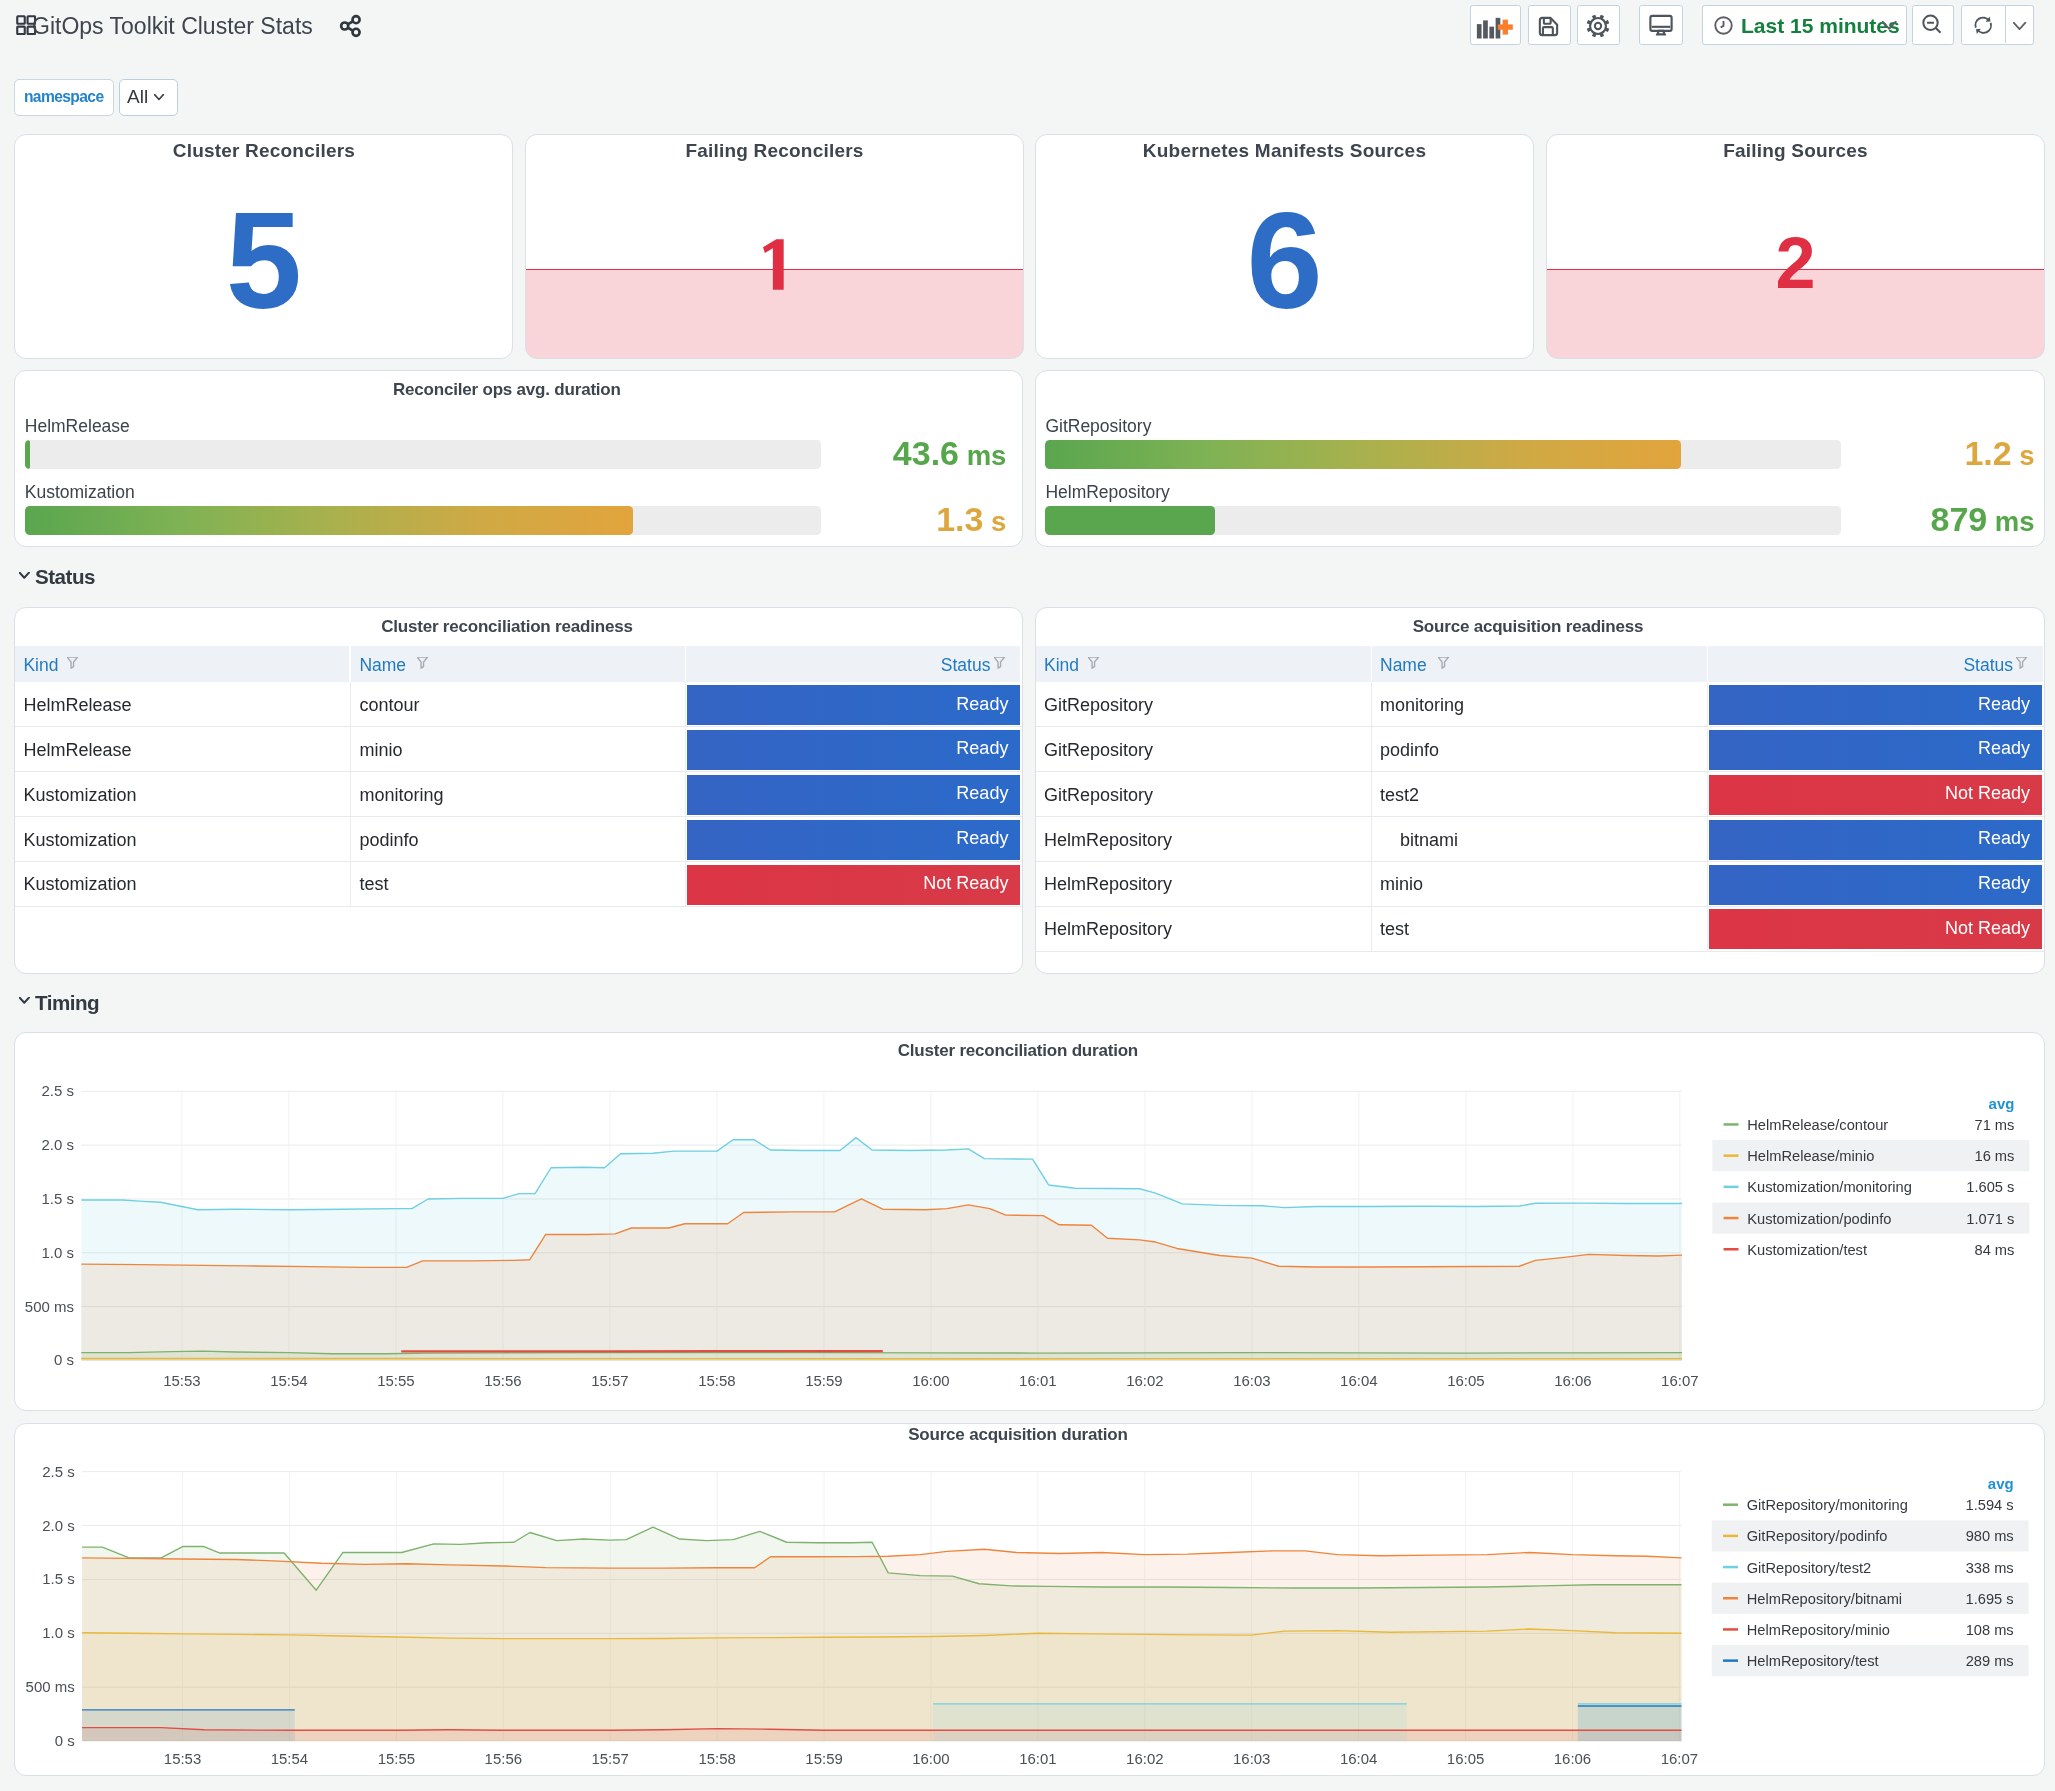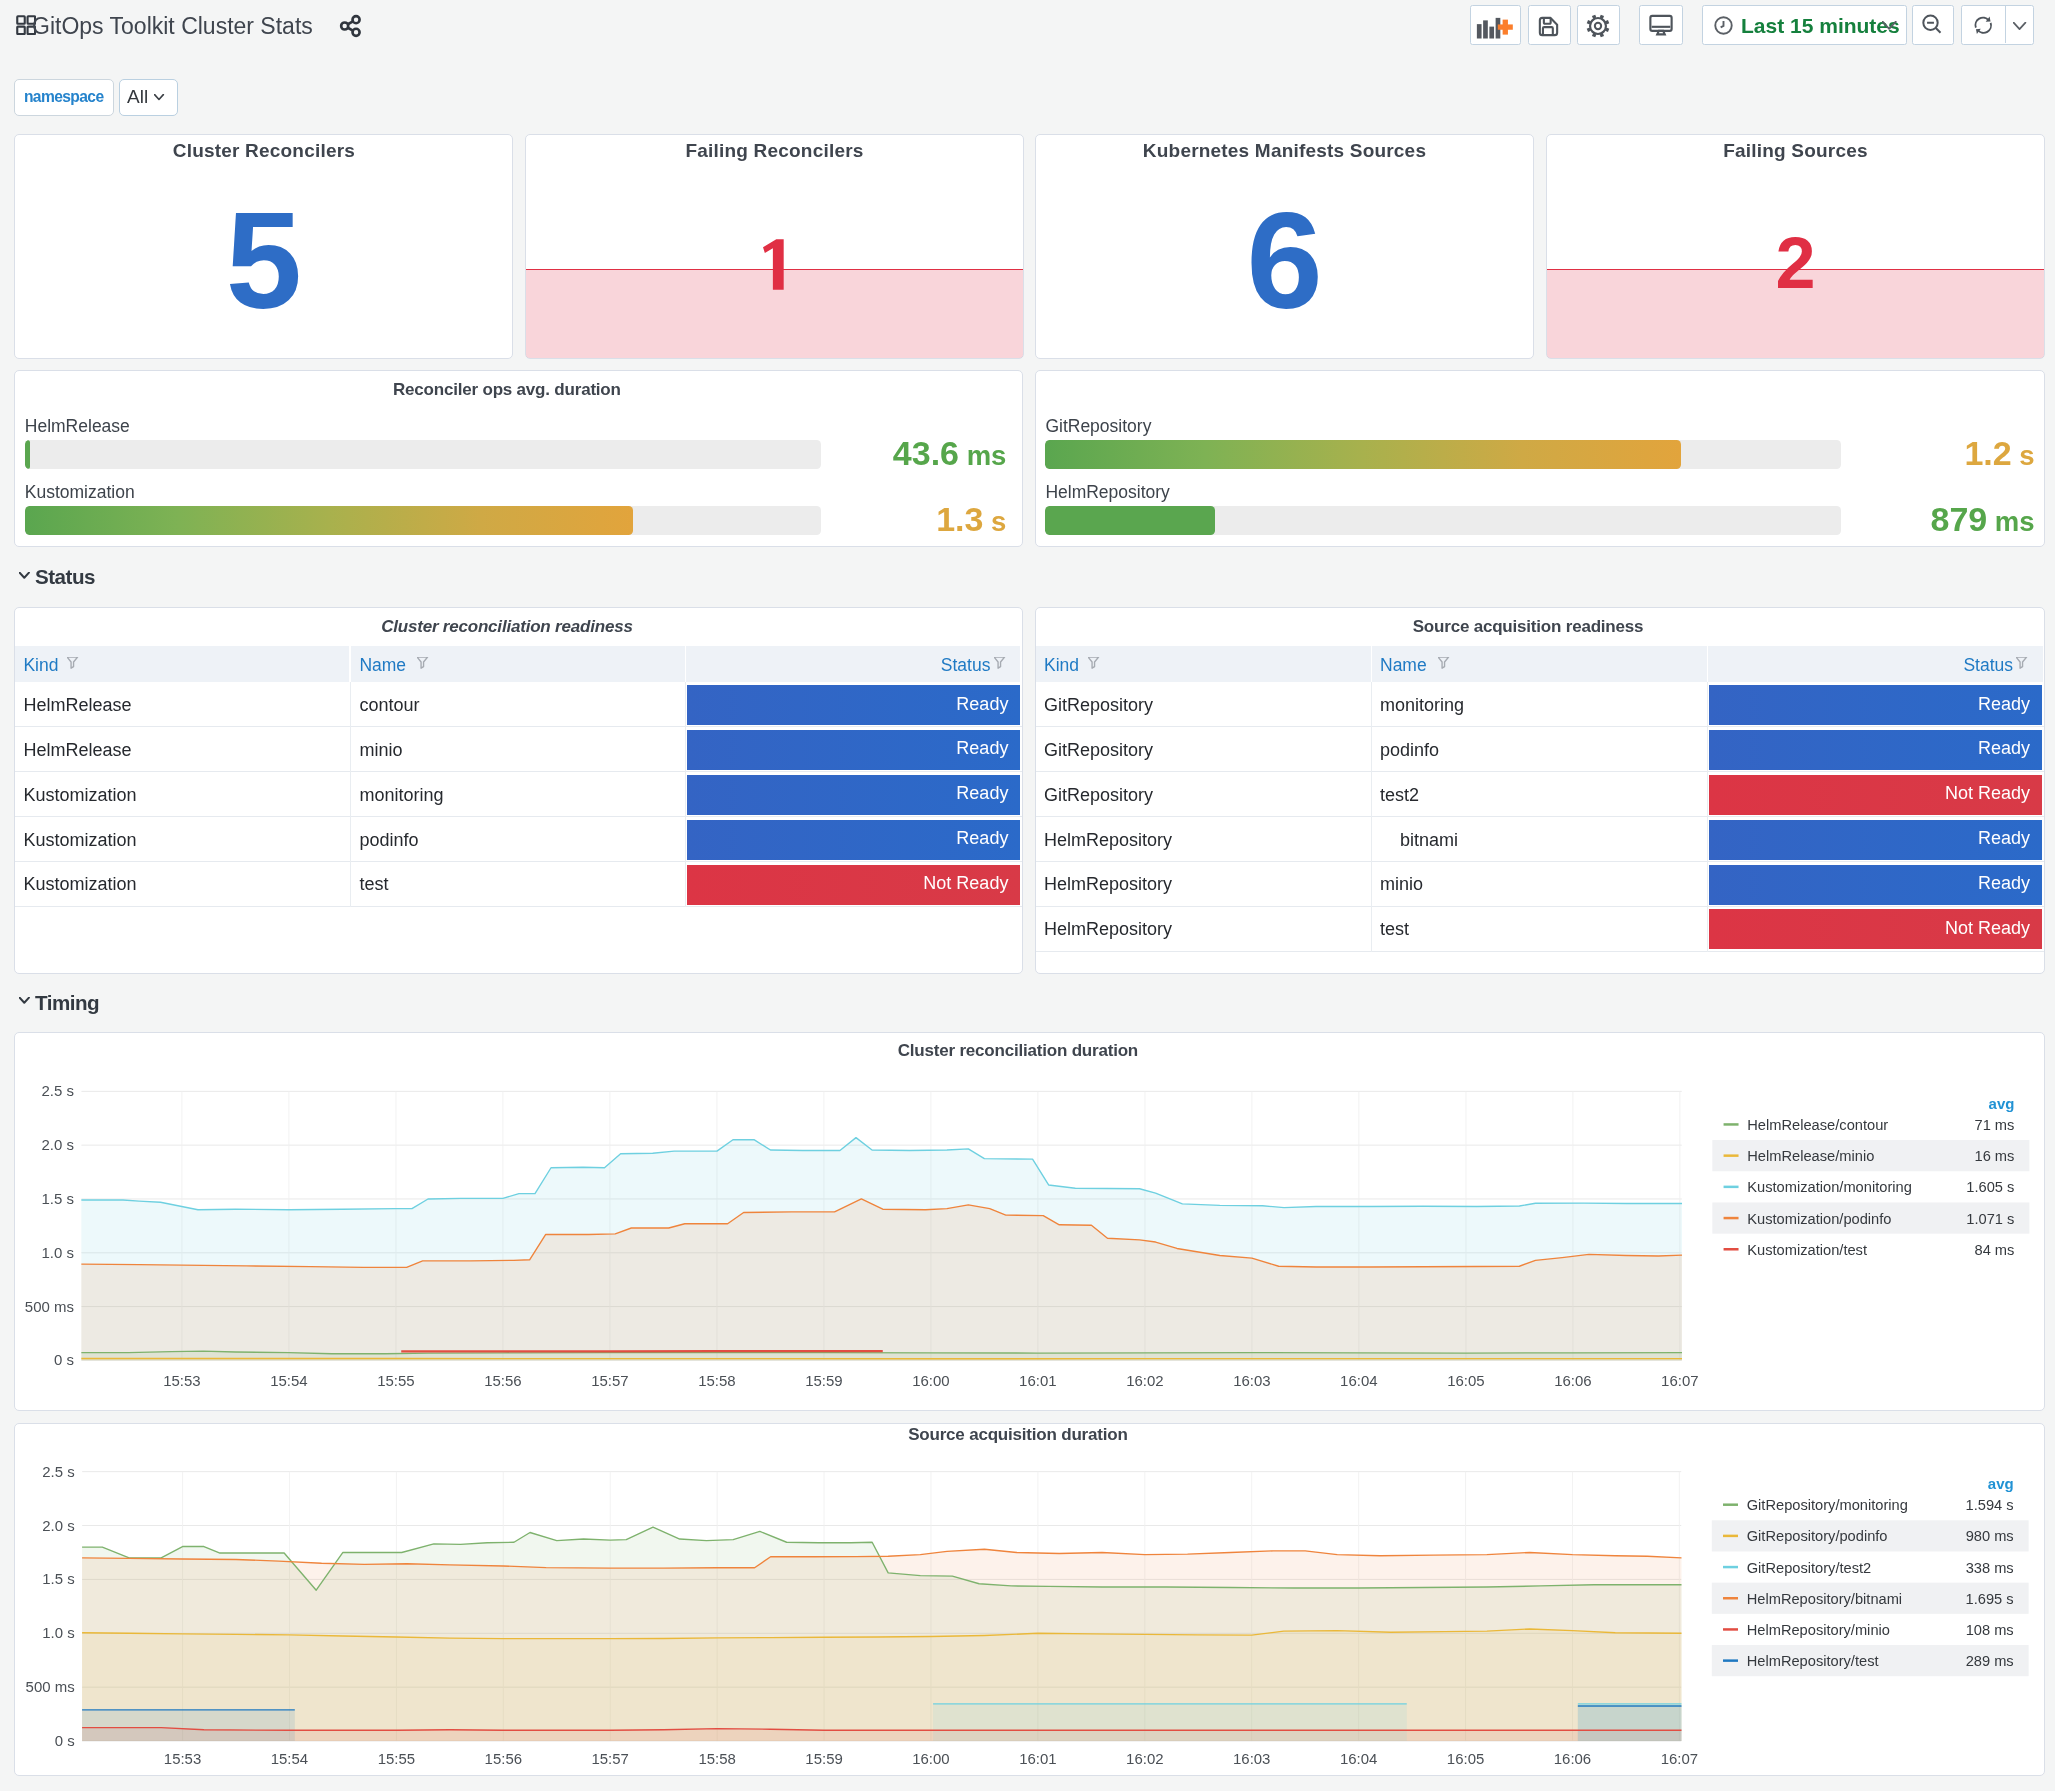--- a/index.html
+++ b/index.html
@@ -1,16 +1,16 @@
 <!DOCTYPE html>
 <html style="font-size:10px"><head><meta charset="utf-8"><style>
 
 * { margin:0; padding:0; box-sizing:border-box; }
 html,body { width:2056px; height:1791px; background:#f4f5f5; font-family:"Liberation Sans",sans-serif; position:relative; overflow:hidden; }
-.panel { position:absolute; background:#fff; border:1.2px solid #dadfe8; border-radius:5px; }
+.panel { position:absolute; background:#fff; border:1.2px solid #dadfe8; border-radius:12px; }
 .ptitle { position:absolute; width:100%; text-align:center; font-size:19px; font-weight:bold; color:#3f454e; letter-spacing:0.2px; }
 .ptitle2 { position:absolute; width:100%; text-align:center; font-size:17px; font-weight:bold; color:#3f454e; letter-spacing:-0.2px; margin-left:-12px; }
 .abs { position:absolute; }
 .btn { position:absolute; background:#fff; border:1px solid #c3d3e1; border-radius:2.5px; top:5px; height:40px; }
 .barlabel { position:absolute; font-size:17.5px; color:#3d434b; }
 .bartrack { position:absolute; height:29px; background:#ececec; border-radius:4.4px; overflow:hidden; }
 .barval { position:absolute; text-align:right; font-weight:bold; }
 .rowhdr { position:absolute; font-size:20.6px; font-weight:bold; color:#333a42; letter-spacing:-0.5px; }
 
 </style></head><body>
@@ -158,21 +158,21 @@
 <div class="bartrack" style="left:9.4px;top:135px;width:796px;">
 <div style="position:absolute;left:0;top:0;height:100%;width:170px;background:#5aa64f;border-radius:4.4px;"></div>
 </div>
 <div class="barval" style="right:9.4px;top:129px;width:262px;color:#56a64b;font-size:34px;">879<span style="font-size:27.5px;"> ms</span></div>
 </div>
 <svg style="position:absolute;left:19px;top:572px" width="11.2" height="7.5" viewBox="0 0 18 12">
     <path d="M0 0 L7.5 8.2 L15.0 0" fill="none" stroke="#333a42" stroke-width="3.2" stroke-linecap="round" stroke-linejoin="round" transform="translate(1,1)"></path>
   </svg>
 <div class="rowhdr" style="left:35px;top:565px;">Status</div>
 <div class="panel" style="left:14.4px;top:607px;width:1009px;height:367px;">
-<div class="ptitle2" style="top:8.7px;font-style:italic;">Cluster reconciliation readiness</div>
+<div class="ptitle2" style="top:8.7px;">Cluster reconciliation readiness</div>
 <div style="position:absolute;left:0;top:38px;width:100%;height:36px;"></div>
 <div style="position:absolute;left:0px;top:38px;width:334px;height:36px;background:#eef2f7;"></div>
 <div style="position:absolute;left:336px;top:38px;width:334px;height:36px;background:#eef2f7;"></div>
 <div style="position:absolute;left:671px;top:38px;width:334px;height:36px;background:#eef2f7;"></div>
 <div style="position:absolute;left:8px;top:47px;font-size:17.5px;font-weight:500;color:#1f7ac4;">Kind</div>
 <svg style="position:absolute;left:52px;top:49px" width="12.5" height="13.7" viewBox="0 0 20 22">
       <path d="M0 0 H17 L10.5 8 V15.5 L6.5 18 V8 Z" fill="none" stroke="#a6abb2" stroke-width="2.2" stroke-linejoin="round"></path>
     </svg>
 <div style="position:absolute;left:344px;top:47px;font-size:17.5px;font-weight:500;color:#1f7ac4;">Name</div>
 <svg style="position:absolute;left:402px;top:49px" width="12.5" height="13.7" viewBox="0 0 20 22">

